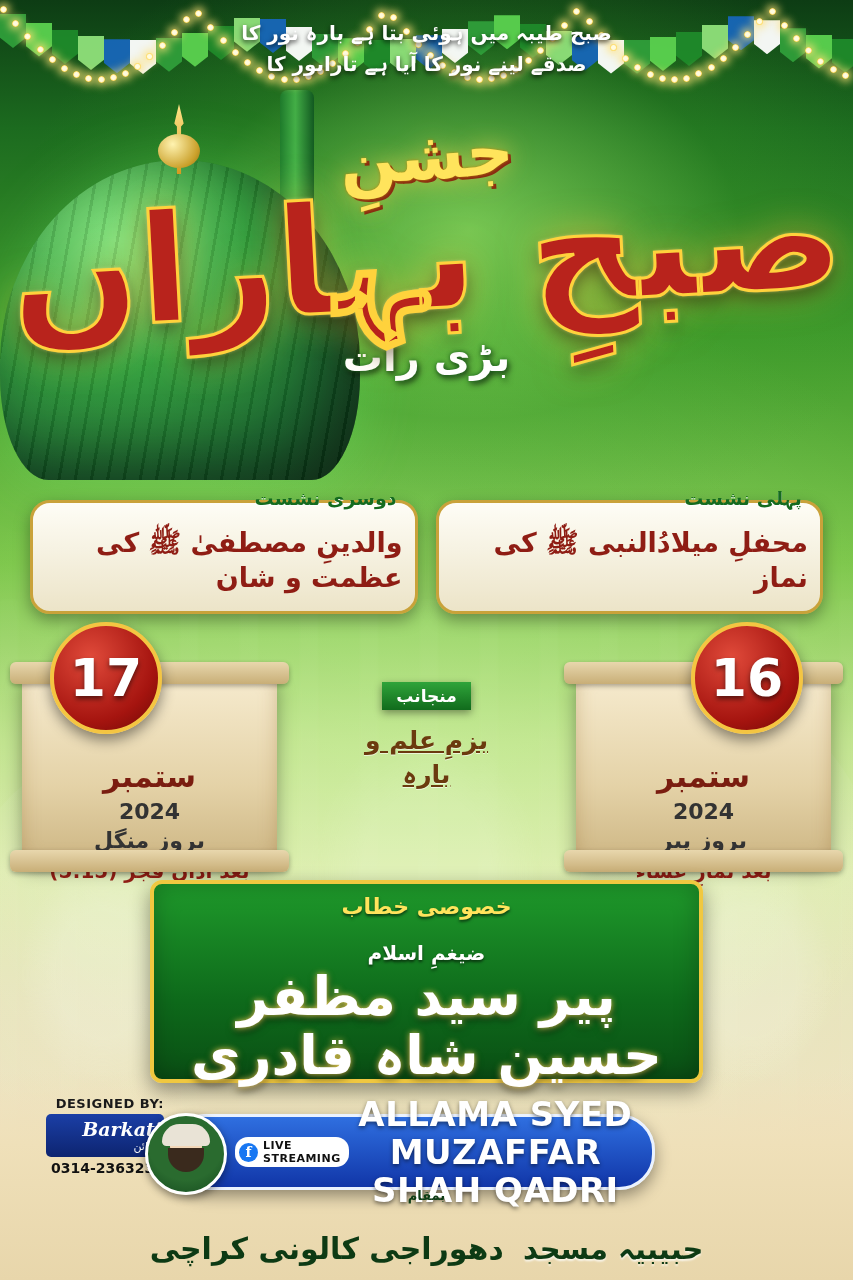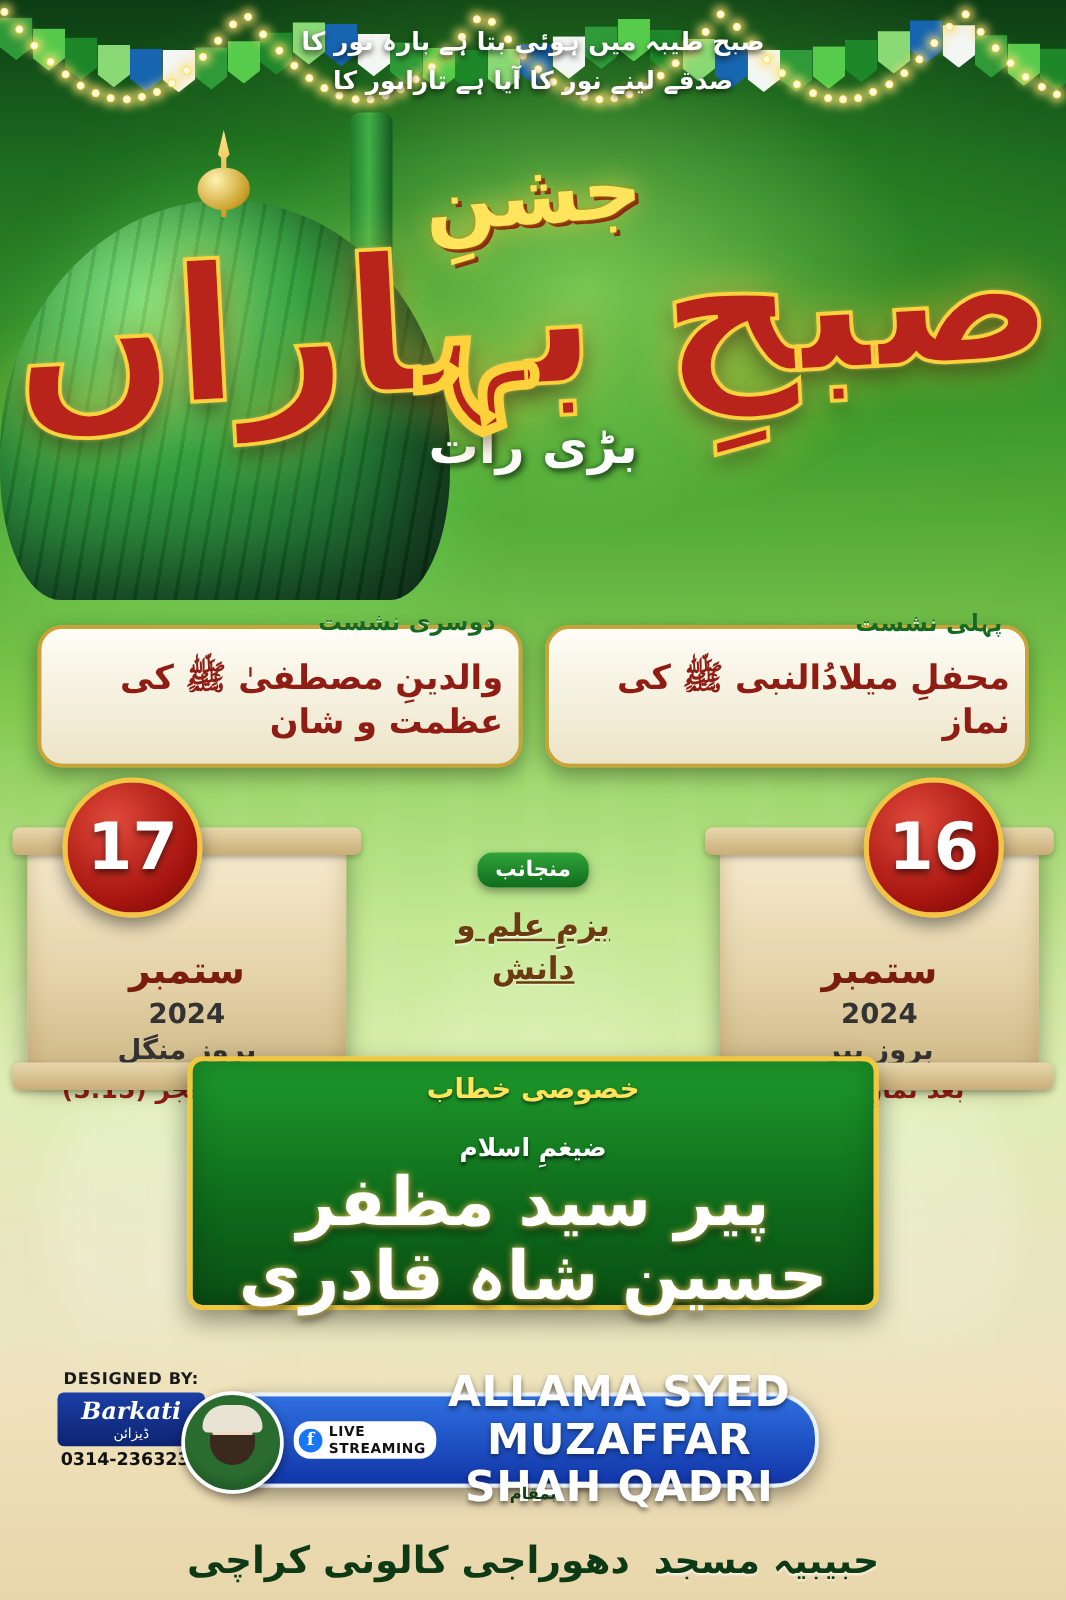--- a/index.html
+++ b/index.html
@@ -181,48 +181,48 @@
   .scroll-month{font-size:30px;}
   .scroll-day{font-size:22px;margin-top:2px;color:#333;}
   .scroll-time{font-size:20px;margin-top:4px;color:#8f1d14;}
 
   .center-badge{
     position:absolute;left:50%;transform:translateX(-50%);top:52px;
     width:190px;text-align:center;
   }
   .badge-chip{
     display:inline-block;background:linear-gradient(180deg,#2fa43a,#116b1c);
-    color:#fff;font-size:17px;font-weight:bold;padding:4px 14px;border-radius:12px;
+    color:#fff;font-size:17px;font-weight:bold;padding:4px 14px;border-radius:0;
     box-shadow:0 3px 8px rgba(0,0,0,.4);
   }
   .badge-lines{
     margin-top:14px;color:#6b3a0e;font-size:25px;font-weight:bold;line-height:1.35;
     text-shadow:0 1px 0 rgba(255,255,255,.6);
     text-decoration:underline;
   }
 
   
   .speaker-panel{
-    position:absolute;top:845px;left:150px;right:150px;height:185px;
+    position:absolute;top:880px;left:150px;right:150px;height:185px;
     background:linear-gradient(180deg,#1f9a2b,#0e6a1b 60%,#0a4f14);
     border:4px solid #f0c840;
     border-radius:12px;
     box-shadow:0 8px 20px rgba(0,0,0,.4), inset 0 0 24px rgba(0,0,0,.25);
     text-align:center;padding-top:10px;
   }
   .sp-kicker{font-size:22px;color:#ffe45c;font-weight:bold;text-shadow:0 2px 3px rgba(0,0,0,.6);}
   .sp-title{font-size:20px;color:#ffffff;font-weight:bold;margin-top:22px;text-shadow:0 2px 3px rgba(0,0,0,.6);}
   .sp-name{
     font-size:54px;color:#ffffff;font-weight:bold;margin-top:2px;line-height:1.1;
     text-shadow:0 0 6px rgba(255,220,90,.9), 0 4px 8px rgba(0,0,0,.6);
   }
 
   
   .designer{
-    position:absolute;left:46px;bottom:104px;width:118px;text-align:center;
+    position:absolute;left:46px;bottom:104px;width:118px;text-align:right;
   }
   .designed-by{font-size:13px;font-weight:bold;color:#1a1a1a;letter-spacing:.5px;}
   .barkati{
     margin-top:3px;background:linear-gradient(180deg,#1b3fa6,#0d2470);
     border-radius:5px;padding:4px 2px;color:#fff;
   }
   .barkati-name{font-family:"DejaVu Serif","Liberation Serif",serif;font-style:italic;font-size:19px;font-weight:bold;}
   .barkati-sub{font-size:11px;}
   .designer-phone{margin-top:3px;font-size:14px;font-weight:bold;color:#111;}
 
@@ -438,21 +438,21 @@
         <div class="scroll-day">بروز منگل</div>
         <div class="scroll-time">بعد اذانِ فجر (5:15)</div>
       </div>
     </div>
     <div class="date-circle dc-left">17</div>
 
     <div class="center-badge">
       <span class="badge-chip urdu">منجانب</span>
       <div class="badge-lines urdu">
         <div>بزمِ علم و</div>
-        <div>دانش</div>
+        <div>بارہ</div>
       </div>
     </div>
   </div>
 
   <div class="speaker-panel">
     <div class="sp-kicker urdu">خصوصی خطاب</div>
     <div class="sp-title urdu">ضیغمِ اسلام</div>
     <div class="sp-name urdu">پیر سید مظفر حسین شاہ قادری</div>
   </div>
 

